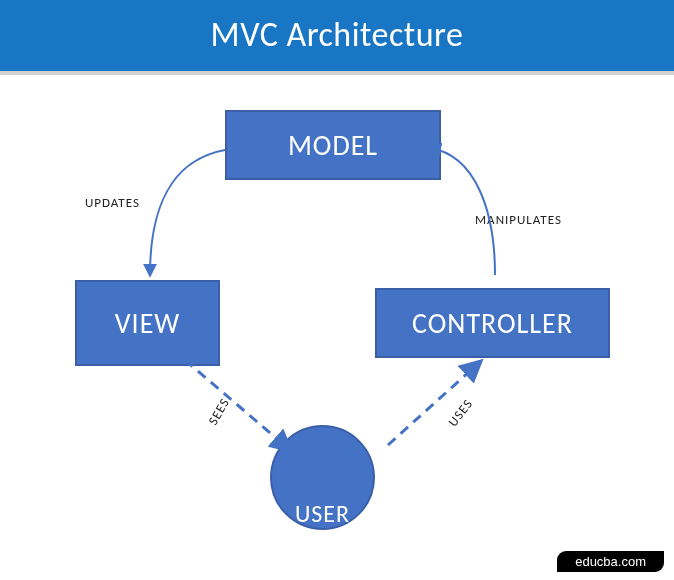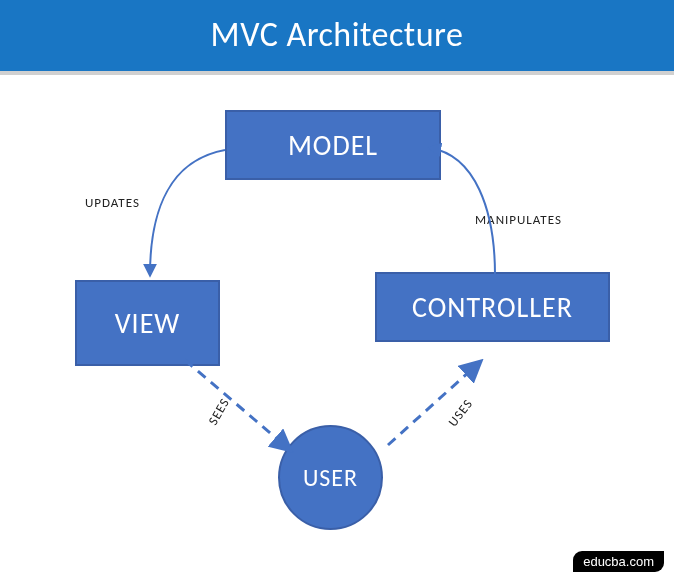--- a/index.html
+++ b/index.html
@@ -51,21 +51,21 @@
     transform: rotate(-52deg);
     transform-origin: left top;
   }
   .attribution {
     position: absolute;
     right: 10px;
     bottom: 8px;
     background: #000;
     color: #fff;
     font-size: 13px;
-    padding: 3px 10px;
+    padding: 3px 18px;
     border-radius: 9px 0 9px 0;
     font-family: Arial, sans-serif;
   }
   svg.arrows {
     position: absolute;
     left: 0;
     top: 0;
     pointer-events: none;
   }
 </style>
@@ -75,25 +75,25 @@
 <div class="title-bar">MVC Architecture</div>
 
 <div class="node" style="left:225px; top:110px; width:216px; height:70px;">
   <span>MODEL</span>
 </div>
 
 <div class="node" style="left:75px; top:280px; width:145px; height:86px;">
   <span>VIEW</span>
 </div>
 
-<div class="node" style="left:375px; top:272px; width:235px; height:70px;">
+<div class="node" style="left:375px; top:288px; width:235px; height:70px;">
   <span>CONTROLLER</span>
 </div>
 
-<div class="node user" style="left:278px; top:425px; width:105px; height:105px;">
+<div class="node user" style="left:270px; top:425px; width:105px; height:105px;align-items:flex-end;">
   <span>USER</span>
 </div>
 
 <div class="edge-label" style="left:85px; top:195px;text-align:center;">UPDATES</div>
 
 <div class="edge-label" style="left:475px; top:212px;">MANIPULATES</div>
 
 <div class="edge-label diag" style="left:205px; top:420px;">SEES</div>
 
 <div class="edge-label diag2" style="left:445px; top:420px;">USES</div>

